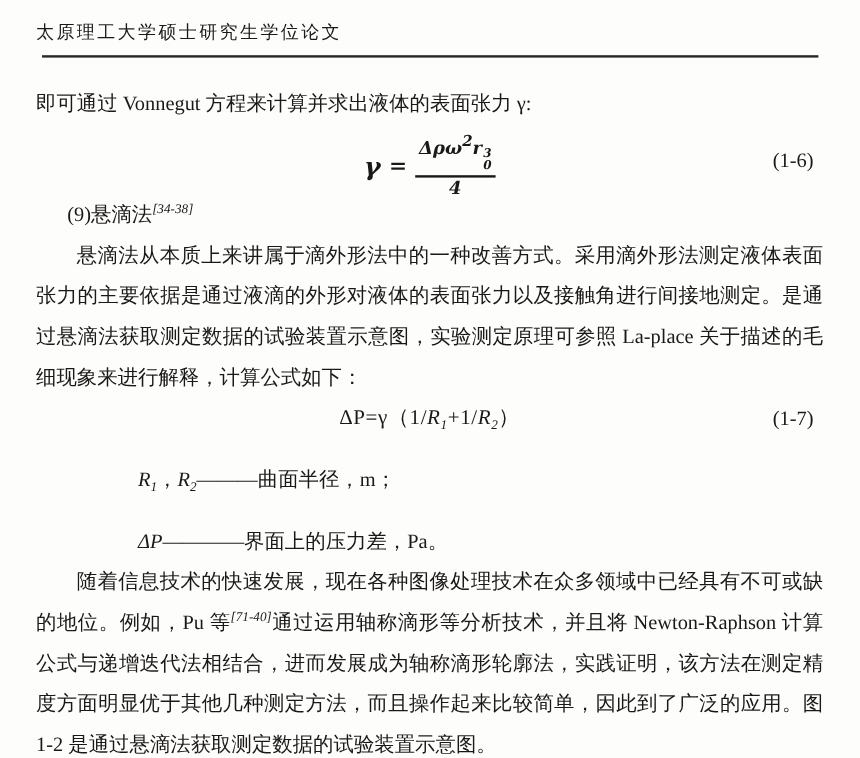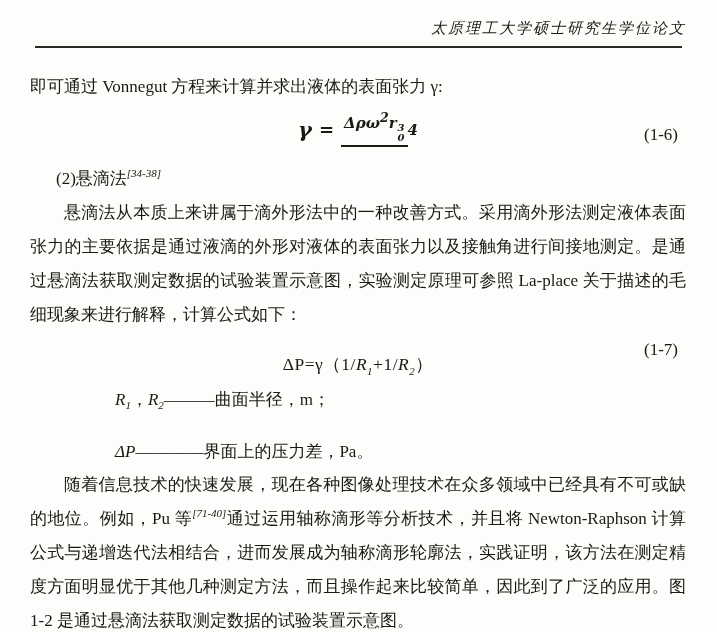--- a/index.html
+++ b/index.html
@@ -12,25 +12,24 @@
     font-family: "Liberation Serif", "DejaVu Serif", serif;
     color: #1b1916;
   }
   .page {
     box-sizing: border-box;
     width: 717px; height: 632px;
     padding: 18px 31px 0 30px;
   }
   
   .hdr-title {
-    text-align: right;
+    text-align: left;
     font-size: 15px;
     letter-spacing: 2px;
     line-height: 21px;
-    font-style: italic;
   }
   .hdr-rule {
     border: none;
     border-bottom: 2px solid #2b2923;
     margin: 7px 4px 0 5px;
   }
   
   main { margin-top: 22px; font-size: 17px; }
   p.body-line {
     margin: 0;
@@ -67,37 +66,37 @@
     align-items: center;
     gap: 7px;
     font-weight: bold;
     font-style: italic;
     font-family: "DejaVu Serif", serif;
     vertical-align: middle;
     margin-top: 2px;
   }
   .eq16 .gamma { font-size: 21px; }
   .eq16 .equals { font-size: 18px; font-style: normal; }
-  .frac { display: inline-flex; flex-direction: row; align-items: center; }
+  .frac { display: inline-flex; flex-direction: column; align-items: center; }
   .frac .num {
     font-size: 15px;
     border-bottom: 2px solid #1b1916;
     padding: 0 3px 2px 3px;
   }
   .frac .den { font-size: 15px; padding-top: 2px; }
   .stack {
     display: inline-flex;
     flex-direction: column;
     font-size: 10px;
     line-height: 1;
     vertical-align: -3px;
     margin-left: 1px;
   }
   .eq17 { margin: 2px 0 4px 0; height: 30px; font-size: 17.5px; }
-  .eq17 .eq-body { display: inline-block; margin-top: 22px; letter-spacing: 0.5px; }
+  .eq17 .eq-body { display: inline-block; margin-top: 5px; letter-spacing: 0.5px; }
   .eq17 sub, .def-row sub { font-size: 11px; font-style: italic; line-height: 0; }
   .it { font-style: italic; }
   
   .def-row { margin: 0; line-height: 32px; text-align: left; }
   .def-r1 { padding-left: 40px; }
   .def-r23 { padding-left: 85px; margin-top: 20px; }
 </style>
 </head>
 <body>
 
@@ -120,21 +119,21 @@
           <span class="num"><span>Δρω</span><sup>2</sup><span>r</span><span class="stack">
                 <span>3</span>
                 <span>0</span>
               </span></span>
           <span class="den">4</span>
         </span>
       </span>
       <span class="eq-num">(1-6)</span>
     </div>
 
-    <p class="body-line sec-line"><span>(2)悬滴法</span><span class="sup-ref">[34-38]</span></p>
+    <p class="body-line sec-line"><span>(9)悬滴法</span><span class="sup-ref">[34-38]</span></p>
 
     <p class="body-line para-indent"><span>悬滴法从本质上来讲属于滴外形法中的一种改善方式。采用滴外形法测定液体表面张力的主要依据是通过液滴的外形对液体的表面张力以及接触角进行间接地测定。是通过悬滴法获取测定数据的试验装置示意图，实验测定原理可参照 La-place 关于描述的毛细现象来进行解释，计算公式如下：</span></p>
 
     <div class="eq-row eq17">
       <span class="eq-body"><span>ΔP=γ</span><span>（</span><span>1/</span><span class="it">R</span><sub>1</sub><span>+1/</span><span class="it">R</span><sub>2</sub><span>）</span></span>
       <span class="eq-num">(1-7)</span>
     </div>
 
 
     <p class="def-row def-r23"><span class="it">R</span><sub>1</sub><span>，</span><span class="it">R</span><sub>2</sub><span>———</span><span>曲面半径，m；</span></p>

